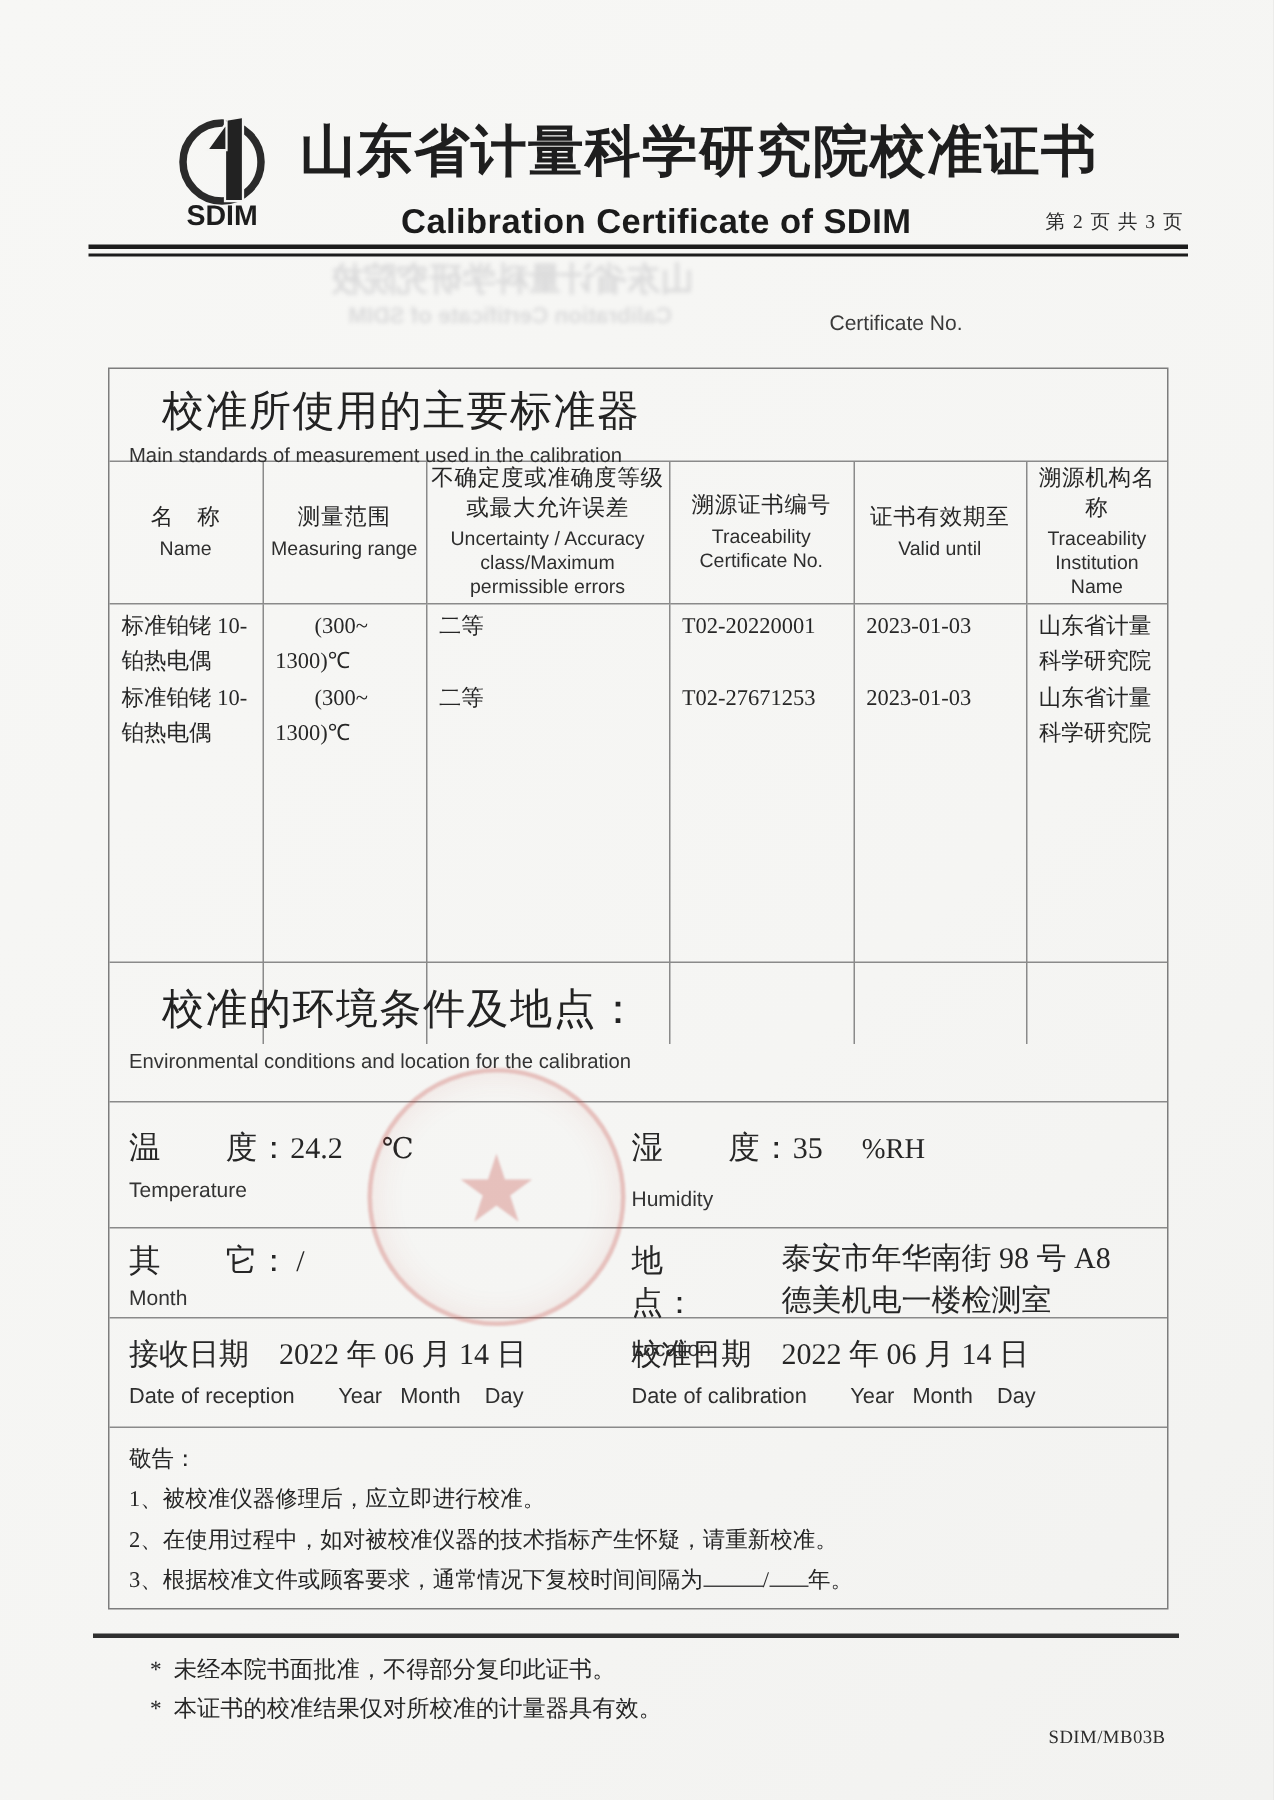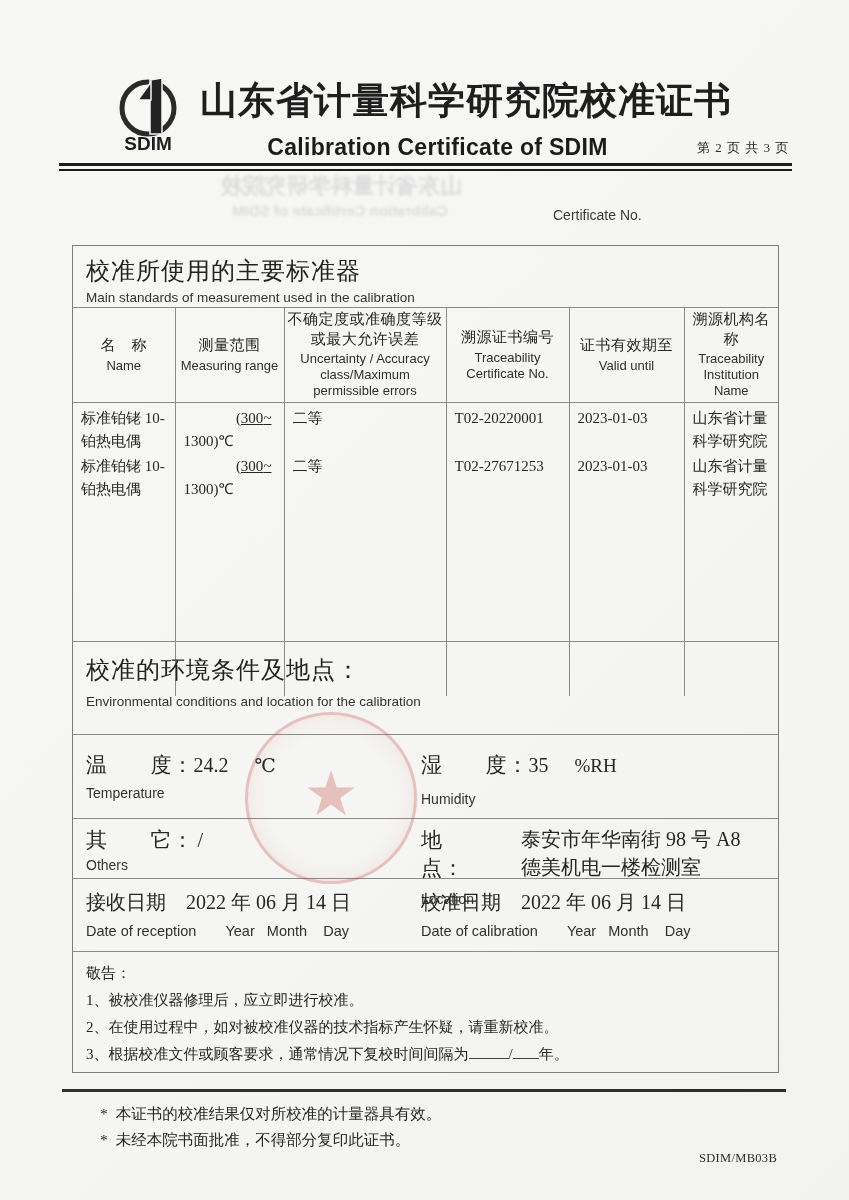--- a/index.html
+++ b/index.html
@@ -29,35 +29,35 @@
   .cert-line .num { font-family:"Liberation Serif",serif; letter-spacing:0.5px; }
   .cert-en { position:absolute; left:553px; top:207px; font-size:14px; color:#3a3a3a; z-index:2; }
 
   
   .main-box { position:absolute; left:72px; top:245px; width:707px; height:828px;
               border:1px solid #7d7d7d; background:transparent; z-index:2; }
   .section { border-bottom:1px solid #8a8a8a; position:relative; }
   .sec-pad { padding-left:13px; }
 
   .sec-standards-title { height:62px; padding-top:9px; }
-  .sec-title-cn { font-size:24px; letter-spacing:1px; color:#222; }
+  .sec-title-cn { font-size:28px; letter-spacing:1px; color:#222;margin-left:22px; }
   .sec-title-en { font-size:13.5px; color:#333; margin-top:3px; font-family:"Liberation Sans",sans-serif; }
 
   
   .sec-table { height:334px; }
   table.std { width:100%; border-collapse:collapse; table-layout:fixed; }
   .std th, .std td { border-right:1px solid #8a8a8a; font-weight:normal; }
   .std th:last-child, .std td:last-child { border-right:none; }
   .std thead th { height:94px; border-bottom:1px solid #8a8a8a; text-align:center;
                   vertical-align:middle; padding:2px 3px; }
   .th-cn { font-size:15px; line-height:1.3; letter-spacing:0.5px; }
   .th-en { font-size:13px; line-height:1.22; font-family:"Liberation Sans",sans-serif; color:#2e2e2e; margin-top:2px; }
   .std td { height:294px; vertical-align:top; padding:4px 6px 16px 8px; font-size:15px; line-height:23px;margin-left:28px; }
   .entry { height:48px; overflow:hidden; }
-  .range-line1 { display:flex; justify-content:flex-end; padding-right:6px;text-decoration:underline; }
+  .range-line1 { display:flex; justify-content:center; padding-right:6px; }
   .num-serif { font-family:"Liberation Serif",serif; }
 
   .sec-env-title { height:93px; padding-top:12px; }
   .sec-env-title .sec-title-en { margin-top:8px; }
 
   
   .cond-row { display:flex; }
   .cond-col-left { width:348px; padding-left:13px; }
   .cond-col-right { flex:1; }
   .sec-temp { height:84px; padding-top:16px; }
@@ -223,21 +223,21 @@
           <div><span class="big-label cn">湿　　度：</span><span class="big-val">35</span><span class="big-unit num-serif">%RH</span></div>
           <div class="sub-en" style="margin-top:12px;">Humidity</div>
         </div>
       </div>
     </div>
 
     <div class="section sec-others">
       <div class="cond-row">
         <div class="cond-col-left">
           <div><span class="big-label cn">其　　它：</span><span class="big-val" style="margin-left:4px;">/</span></div>
-          <div class="sub-en" style="margin-top:3px;">Others</div>
+          <div class="sub-en" style="margin-top:3px;">Month</div>
         </div>
         <div class="cond-col-right">
           <div class="loc-wrap">
             <div class="loc-left">
               <div class="big-label cn">地　　点：</div>
               <div class="sub-en" style="margin-top:9px;">Location</div>
             </div>
             <div class="loc-right cn">
               <div>泰安市年华南街 98 号 A8</div>
               <div class="l2" style="margin-left:0;">德美机电一楼检测室</div>
@@ -267,18 +267,18 @@
       <div><span>3、根据校准文件或顾客要求，通常情况下复校时间间隔为</span><span class="blank b1"></span><span>/</span><span class="blank b2"></span><span>年。</span></div>
     </div>
   </div>
 
   <div class="stamp">
     <span class="star">★</span>
   </div>
 
   <div class="foot-rule"></div>
   <div class="footnotes cn">
+    <div><span class="b">*</span><span>未经本院书面批准，不得部分复印此证书。</span></div>
     <div><span class="b">*</span><span>本证书的校准结果仅对所校准的计量器具有效。</span></div>
-    <div><span class="b">*</span><span>未经本院书面批准，不得部分复印此证书。</span></div>
   </div>
   <div class="form-code">SDIM/MB03B</div>
 
 </div>
 
 </body></html>

